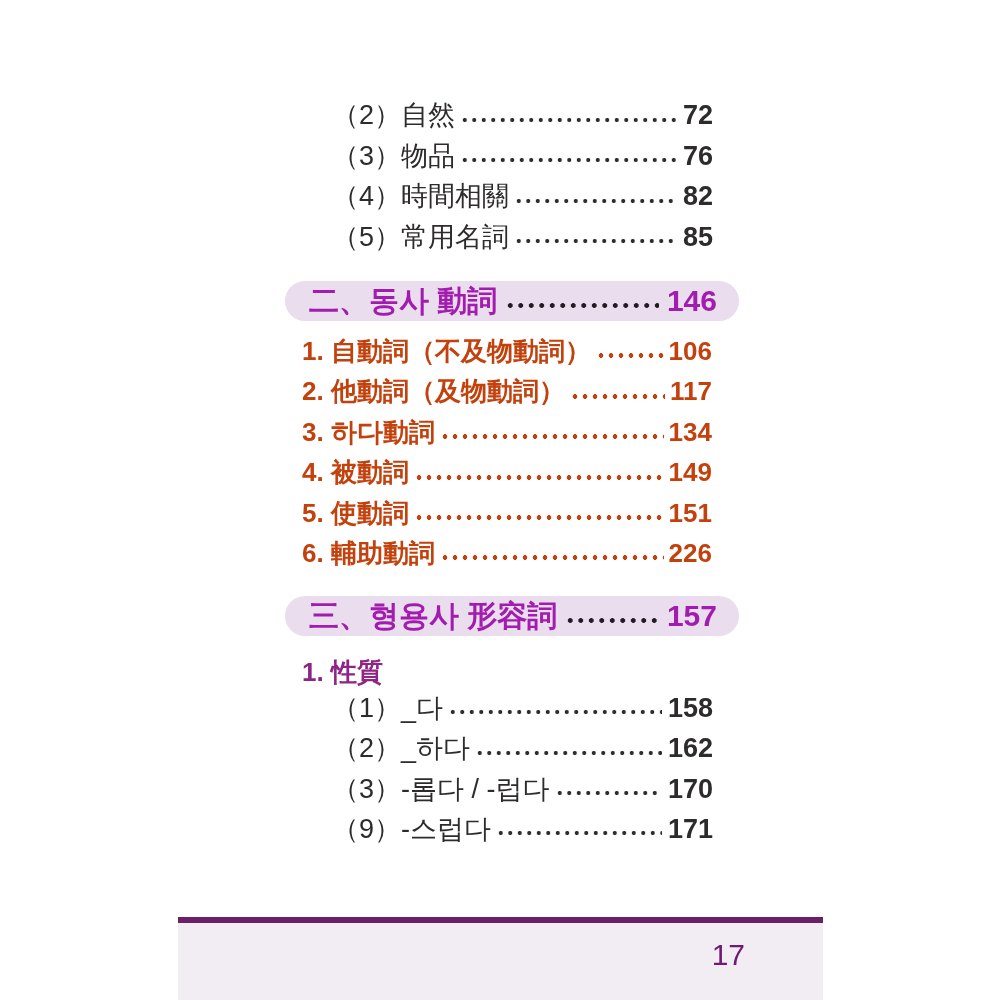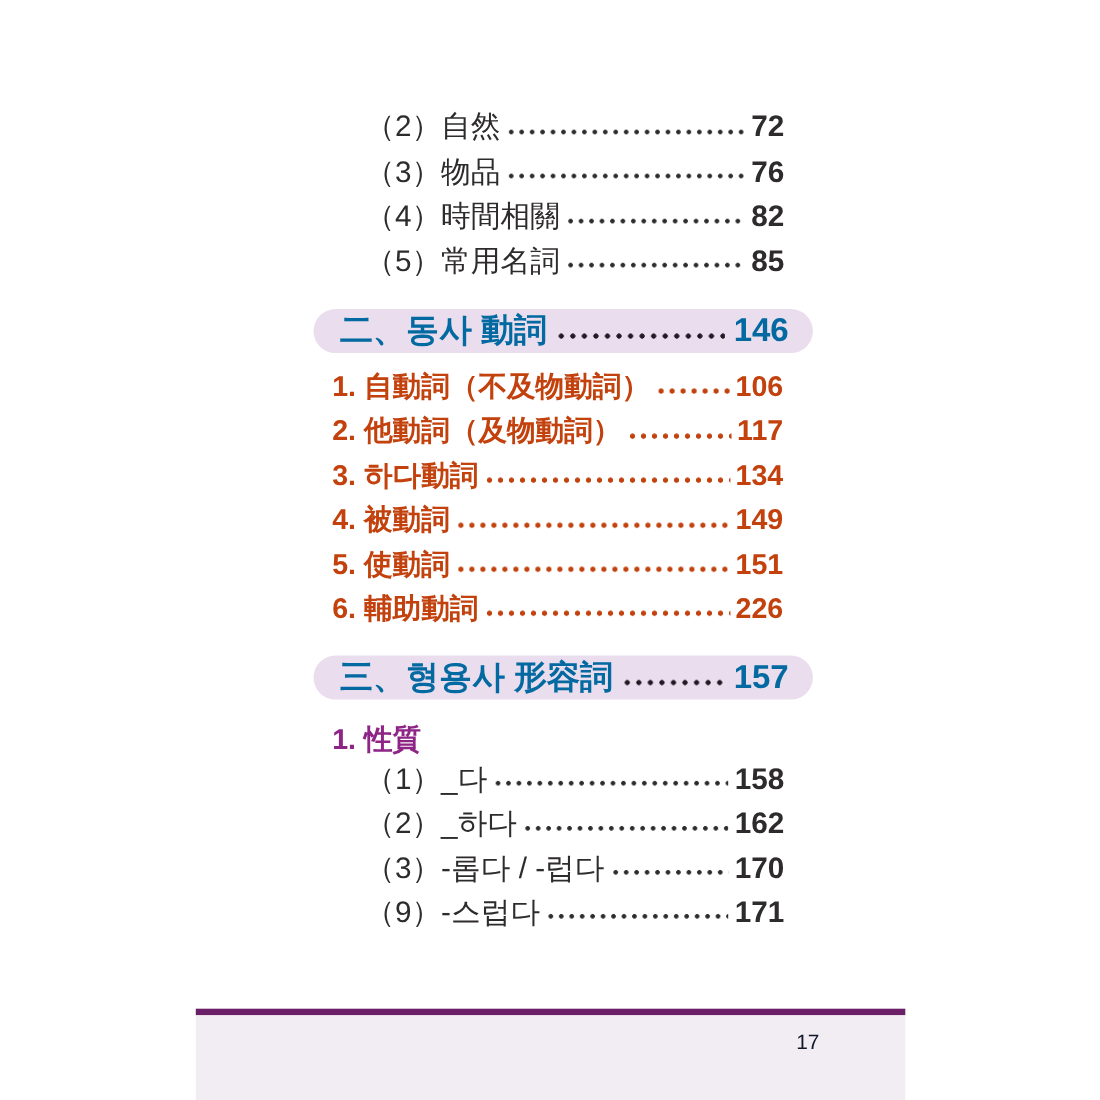--- a/index.html
+++ b/index.html
@@ -24,21 +24,21 @@
   
   .top-list{position:absolute;left:332px;top:95px;width:381px;}
   .top-list .row{height:40.6px;line-height:40.6px;font-size:27px;color:#2e2b2c;align-items:flex-end;}
 
   
   .pill{
     position:absolute;left:285px;width:454px;height:40px;
     background:#eadded;border-radius:21px;
     display:flex;align-items:center;box-sizing:border-box;
     padding:0 22px 0 24px;
-    font-size:30px;font-weight:bold;color:#0369a1;line-height:40px;white-space:nowrap;
+    font-size:30px;font-weight:bold;color:#a21caf;line-height:40px;white-space:nowrap;
   }
   .pill .leader{
     margin:0 8px 12px 8px;height:7px;
     background-image:radial-gradient(circle at center, #241825 2.1px, transparent 2.6px);
     background-size:10.5px 7px;
   }
   .pill-verbs{top:281px;}
   .pill-adjectives{top:596px;}
 
   
@@ -56,21 +56,21 @@
     font-size:26px;font-weight:bold;color:#8e2586;white-space:nowrap;
   }
 
   
   .sub-list{position:absolute;left:332px;top:688px;width:381px;}
   .sub-list .row{height:40.3px;line-height:40.3px;font-size:27px;color:#2e2b2c;}
 
   
   .footer-rule{position:absolute;left:178px;top:917px;width:645px;height:6px;background:#6b1f66;}
   .footer{position:absolute;left:178px;top:923px;width:645px;height:77px;background:#f2ecf3;}
-  .footer .folio{position:absolute;top:15px;right:78px;font-size:19px;color:#0f172a;text-align:center;}
+  .footer .folio{position:absolute;top:15px;right:78px;font-size:30px;color:#701a75;text-align:center;}
 </style>
 </head>
 <body>
 
 <div class="page">
 
   <div class="top-list">
     <div class="row">
       <span class="label">（2）自然</span>
       <span class="leader"></span>

